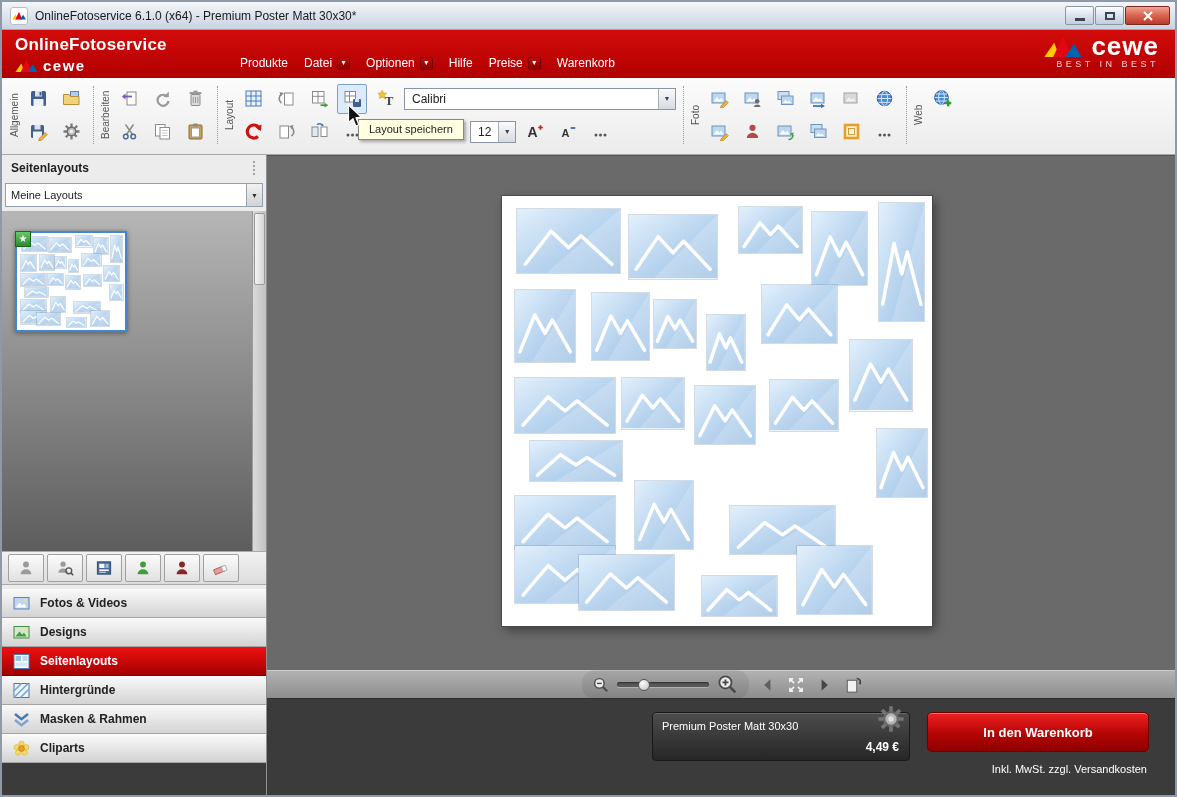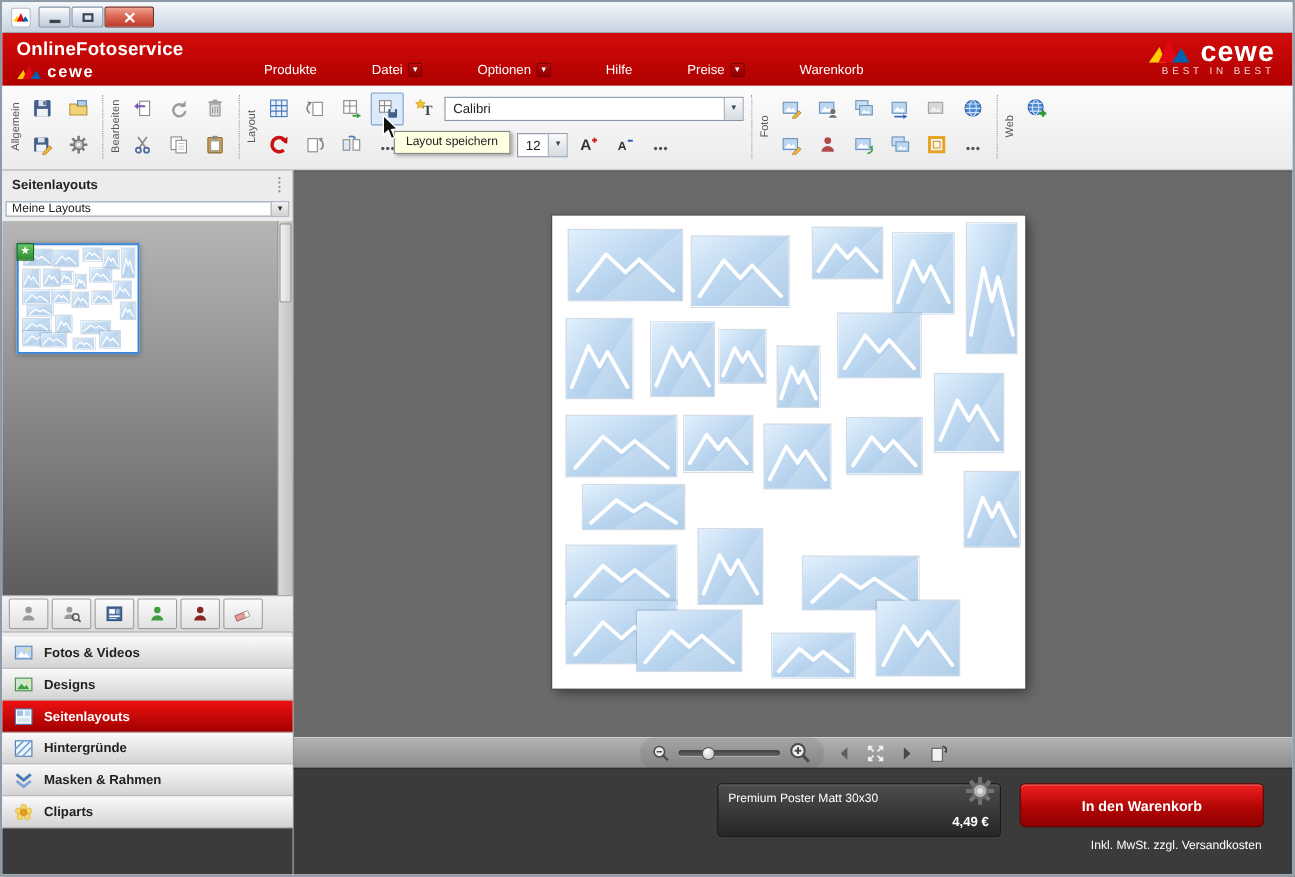--- a/index.html
+++ b/index.html
@@ -22,21 +22,21 @@
   .g-max{width:10px;height:8px;border:2px solid #3a4552}
   .g-close svg{width:10px;height:10px}
 
   
   .menubar{height:48px;background:linear-gradient(#d30b0b,#b00000);display:flex;align-items:stretch;color:#fff;flex:0 0 auto}
   .brand-left{padding:5px 0 0 13px;width:238px}
   .brand-left .l1{font-size:17px;font-weight:bold;letter-spacing:.2px}
   .brand-left .l2{display:flex;align-items:center;gap:5px;margin-top:2px}
   .brand-left .l2 svg{width:23px;height:13px}
   .brand-left .cw{font-size:15px;font-weight:bold;letter-spacing:1.5px}
-  .menus{display:flex;align-items:flex-end;gap:50px;padding-bottom:8px;font-size:12px}
+  .menus{display:flex;align-items:flex-end;gap:16px;padding-bottom:8px;font-size:12px}
   .menu-item{display:inline-flex;align-items:center;gap:5px}
   .menu-arrow{width:13px;height:13px;border-radius:2px;background:linear-gradient(#bb0c0c,#8d0000);border:1px solid #7a0000;font-size:8px;line-height:1;display:inline-flex;align-items:center;justify-content:center;color:#fff}
   .brand-right{margin-left:auto;padding:5px 16px 0 0;text-align:right}
   .brand-right .row{display:flex;align-items:flex-end;gap:8px;justify-content:flex-end}
   .brand-right .row svg{width:40px;height:22px}
   .brand-right .cw{font-size:26px;font-weight:bold;line-height:22px;letter-spacing:1px}
   .brand-right .tag{font-size:9px;letter-spacing:3.5px;color:#efd6d6;margin-top:2px}
 
   
   .toolbar{height:77px;background:linear-gradient(#fcfcfc,#ebebeb);border-bottom:1px solid #a8a8a8;display:flex;align-items:center;padding:4px 6px 6px;position:relative;flex:0 0 auto}
@@ -54,21 +54,21 @@
   .combo .arr{width:17px;align-self:stretch;background:linear-gradient(#fafafa,#d5dbe2);border-left:1px solid #a5aebb;display:flex;align-items:center;justify-content:center;font-size:7px;color:#345}
   .tooltip{position:absolute;top:34px;left:20px;background:#ffffe1;border:1px solid #888;padding:3px 10px 4px;font-size:11px;color:#222;white-space:nowrap;box-shadow:2px 2px 3px rgba(0,0,0,.3);z-index:60}
   .cursor{position:absolute;top:19px;left:9px;z-index:70;pointer-events:none}
 
   
   .app-body{flex:1;display:flex;min-height:0}
   .sidebar{width:265px;background:#ececec;border-right:1px solid #8f8f8f;display:flex;flex-direction:column}
   .panel-header{height:26px;display:flex;align-items:center;padding:0 9px;font-weight:bold;font-size:12px;color:#222}
   .dots{margin-left:auto;display:flex;flex-direction:column;gap:2px;padding-right:2px}
   .dots i{width:2px;height:2px;background:#8a8a8a;border-radius:50%}
-  .dd{height:14px;margin:2px 3px;background:#fff;border:1px solid #93a0b0;display:flex;align-items:center;font-size:11px;color:#222}
+  .dd{height:24px;margin:2px 3px;background:#fff;border:1px solid #93a0b0;display:flex;align-items:center;font-size:11px;color:#222}
   .dd .txt{flex:1;padding:0 5px;white-space:nowrap}
   .dd .arr{width:16px;align-self:stretch;background:linear-gradient(#f2f2f2,#d2d2d2);border-left:1px solid #9aa5b0;display:flex;align-items:center;justify-content:center;font-size:7px;color:#333}
   .thumb-area{height:340px;background:linear-gradient(#b6b6b6,#5d5d5d);position:relative;margin-top:2px}
   .vscroll{position:absolute;right:0;top:0;bottom:0;width:14px;background:linear-gradient(90deg,#dadada,#c2c2c2);border-left:1px solid #9a9a9a}
   .vthumb{position:absolute;left:1px;right:1px;top:2px;height:72px;background:linear-gradient(90deg,#f3f3f3,#d6d6d6);border:1px solid #9a9a9a;border-radius:2px}
   .layout-card{position:absolute;left:13px;top:20px;width:112px;height:101px;background:#fff;border:2px solid #3f87d2;box-shadow:0 1px 5px rgba(0,0,0,.45)}
   .layout-card .mini{position:absolute;inset:1px}
   .star-badge{position:absolute;left:-2px;top:-2px;width:16px;height:16px;background:linear-gradient(#67c867,#2e8b2e);border:1px solid #1d661d;color:#fff;font-size:10px;line-height:1;display:flex;align-items:center;justify-content:center;z-index:5}
   .filter-row{height:34px;background:linear-gradient(#f2f2f2,#dcdcdc);border-top:1px solid #aaa;border-bottom:1px solid #aaa;display:flex;align-items:center;gap:3px;padding:0 6px;flex:0 0 auto}
   .fbtn{width:36px;height:28px;border:1px solid #a0a0a0;border-radius:2px;background:linear-gradient(#fbfbfb,#e1e1e1);display:flex;align-items:center;justify-content:center}
@@ -120,20 +120,21 @@
 <div class="window">
 
   <div class="titlebar">
     <span class="app-icon">
       <svg viewBox="0 0 34 20">
           <polygon points="0,20 9,7 14,20" fill="#ffcc00"></polygon>
           <polygon points="8,20 17,1 25,20" fill="#e30613"></polygon>
           <polygon points="19,20 27,8 34,20" fill="#0063af"></polygon>
         </svg>
     </span>
+    <span class="tb-title">OnlineFotoservice 6.1.0 (x64) - Premium Poster Matt 30x30*</span>
     <span class="win-controls">
       <button class="wbtn">
           <span class="g-min"></span>
         </button>
       <button class="wbtn">
           <span class="g-max"></span>
         </button>
       <button class="wbtn close">
           <span class="g-close">
             <svg viewBox="0 0 10 10">

